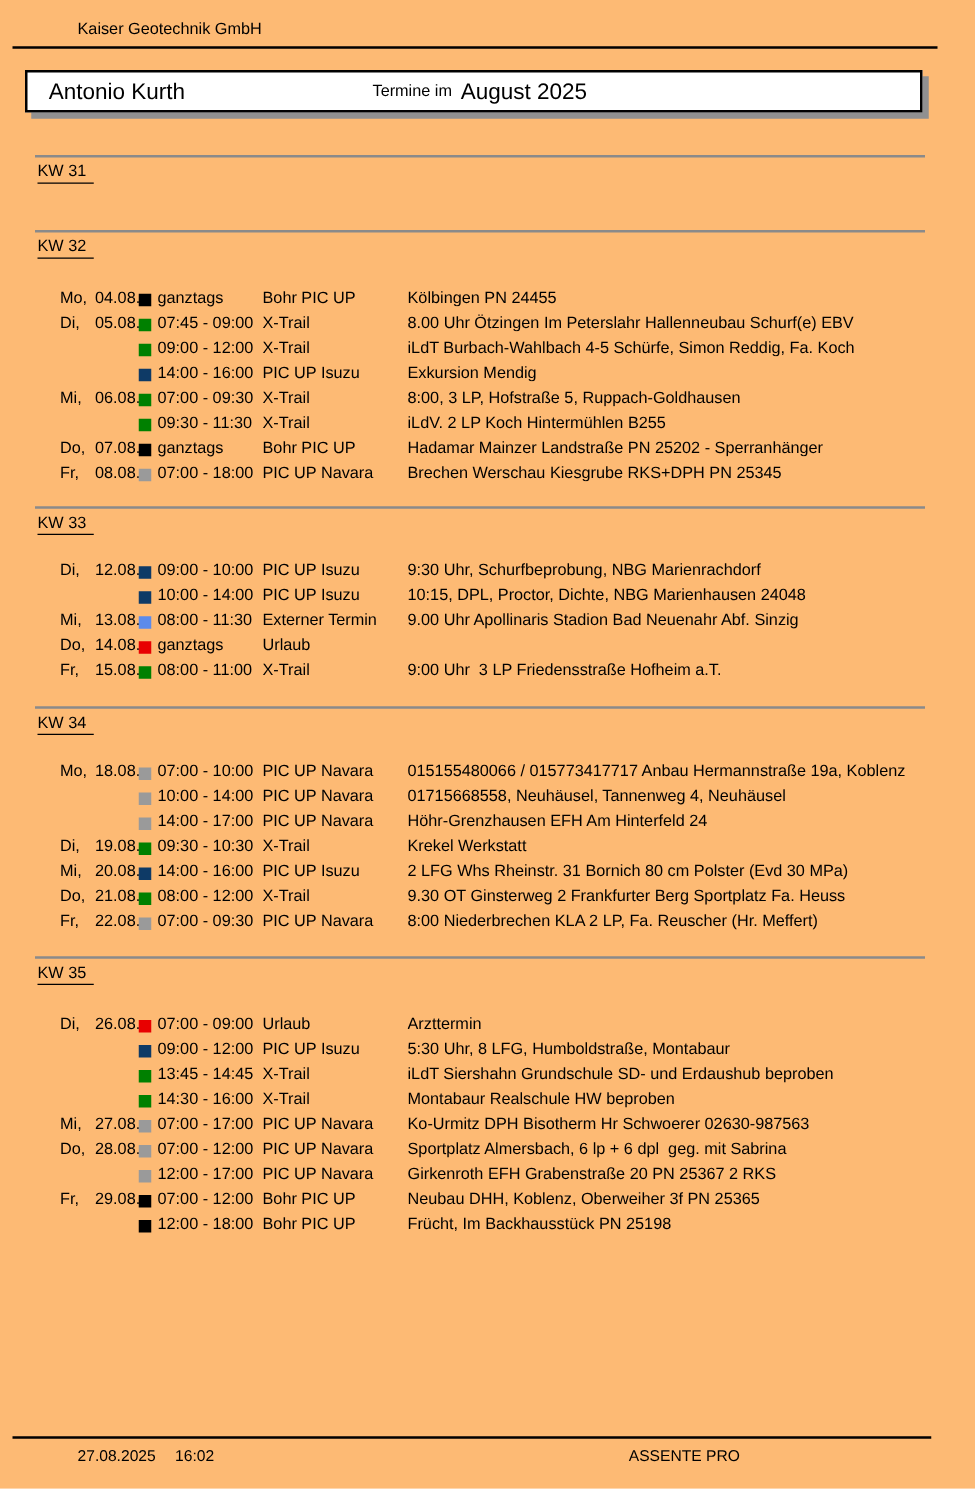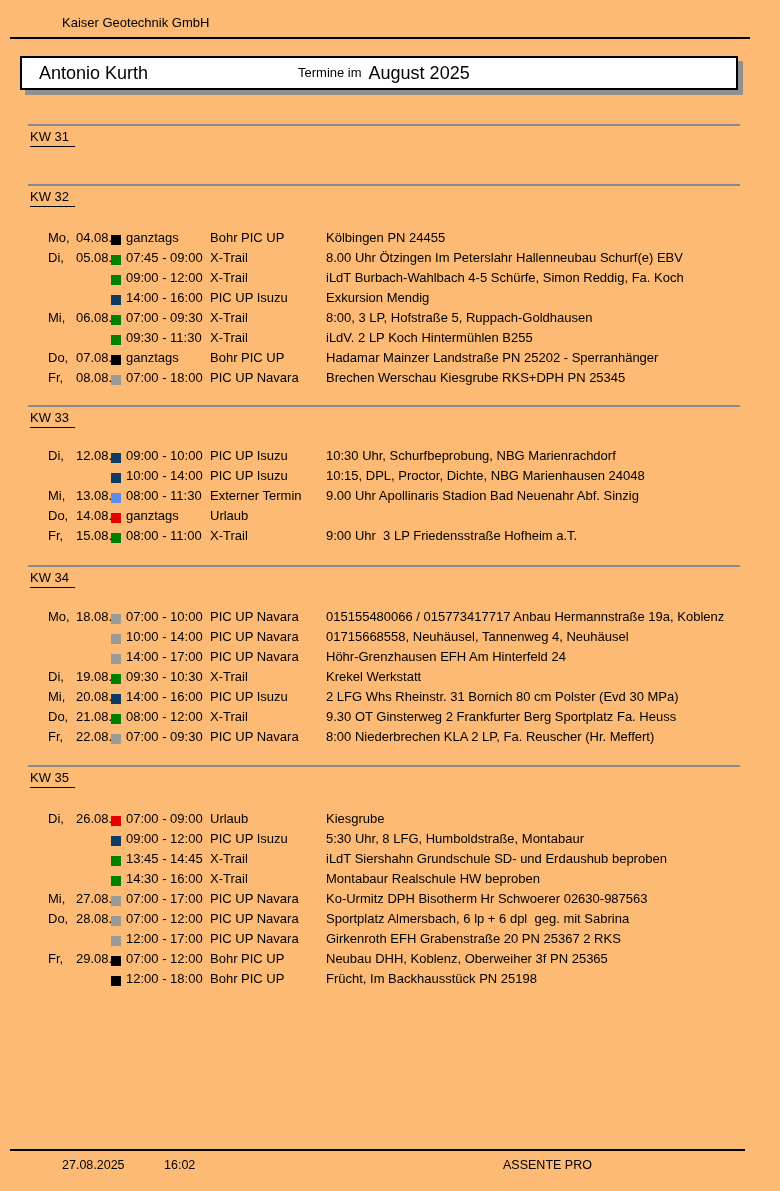--- a/index.html
+++ b/index.html
@@ -60,21 +60,21 @@
   }
   .wd   { width: 28px; }
   .date { width: 35px; }
   .sq-wrap { width: 15px; display: flex; align-items: center; }
   .sq   { width: 10px; height: 10px; display: inline-block; }
   .time { width: 84px; }
   .veh  { width: 116px; }
   .desc { flex: 1; overflow: hidden; }
   .footer-rule { top: 1149px; width: 735px; }
   .footer-date { position: absolute; left: 62px;  top: 1158px; font-size: 12.5px; }
-  .footer-time { position: absolute; left: 140px; top: 1158px; font-size: 12.5px; margin-left: 24px; }
+  .footer-time { position: absolute; left: 140px; top: 1158px; font-size: 12.5px; }
   .footer-app  { position: absolute; left: 503px; top: 1158px; font-size: 12.5px; }
 </style>
 </head>
 <body>
 
 <div class="page">
 
   <div class="company">Kaiser Geotechnik GmbH</div>
   <div class="rule-black top-rule"></div>
 
@@ -99,21 +99,21 @@
       <div class="row"><span class="wd"></span><span class="date"></span><span class="sq-wrap"><span class="sq" style="background: rgb(14, 58, 102);"></span></span><span class="time">14:00 - 16:00</span><span class="veh">PIC UP Isuzu</span><span class="desc">Exkursion Mendig</span></div>
       <div class="row"><span class="wd">Mi,</span><span class="date">06.08.</span><span class="sq-wrap"><span class="sq" style="background: rgb(0, 128, 0);"></span></span><span class="time">07:00 - 09:30</span><span class="veh">X-Trail</span><span class="desc">8:00, 3 LP, Hofstraße 5, Ruppach-Goldhausen</span></div>
       <div class="row"><span class="wd"></span><span class="date"></span><span class="sq-wrap"><span class="sq" style="background: rgb(0, 128, 0);"></span></span><span class="time">09:30 - 11:30</span><span class="veh">X-Trail</span><span class="desc">iLdV. 2 LP Koch Hintermühlen B255</span></div>
       <div class="row"><span class="wd">Do,</span><span class="date">07.08.</span><span class="sq-wrap"><span class="sq" style="background: rgb(0, 0, 0);"></span></span><span class="time">ganztags</span><span class="veh">Bohr PIC UP</span><span class="desc">Hadamar Mainzer Landstraße PN 25202 - Sperranhänger</span></div>
       <div class="row"><span class="wd">Fr,</span><span class="date">08.08.</span><span class="sq-wrap"><span class="sq" style="background: rgb(154, 154, 154);"></span></span><span class="time">07:00 - 18:00</span><span class="veh">PIC UP Navara</span><span class="desc">Brechen Werschau Kiesgrube RKS+DPH PN 25345</span></div>
     </div>
 
   <div class="section-rule" style="top:405px"></div>
   <div class="kw-label" style="top:410px"><span>KW 33</span></div>
   <div class="rows" style="top:443px">
-      <div class="row"><span class="wd">Di,</span><span class="date">12.08.</span><span class="sq-wrap"><span class="sq" style="background: rgb(14, 58, 102);"></span></span><span class="time">09:00 - 10:00</span><span class="veh">PIC UP Isuzu</span><span class="desc">10:30 Uhr, Schurfbeprobung, NBG Marienrachdorf</span></div>
+      <div class="row"><span class="wd">Di,</span><span class="date">12.08.</span><span class="sq-wrap"><span class="sq" style="background: rgb(14, 58, 102);"></span></span><span class="time">09:00 - 10:00</span><span class="veh">PIC UP Isuzu</span><span class="desc">9:30 Uhr, Schurfbeprobung, NBG Marienrachdorf</span></div>
       <div class="row"><span class="wd"></span><span class="date"></span><span class="sq-wrap"><span class="sq" style="background: rgb(14, 58, 102);"></span></span><span class="time">10:00 - 14:00</span><span class="veh">PIC UP Isuzu</span><span class="desc">10:15, DPL, Proctor, Dichte, NBG Marienhausen 24048</span></div>
       <div class="row"><span class="wd">Mi,</span><span class="date">13.08.</span><span class="sq-wrap"><span class="sq" style="background: rgb(92, 139, 235);"></span></span><span class="time">08:00 - 11:30</span><span class="veh">Externer Termin</span><span class="desc">9.00 Uhr Apollinaris Stadion Bad Neuenahr Abf. Sinzig</span></div>
       <div class="row"><span class="wd">Do,</span><span class="date">14.08.</span><span class="sq-wrap"><span class="sq" style="background: rgb(232, 0, 0);"></span></span><span class="time">ganztags</span><span class="veh">Urlaub</span><span class="desc"></span></div>
       <div class="row"><span class="wd">Fr,</span><span class="date">15.08.</span><span class="sq-wrap"><span class="sq" style="background: rgb(0, 128, 0);"></span></span><span class="time">08:00 - 11:00</span><span class="veh">X-Trail</span><span class="desc">9:00 Uhr  3 LP Friedensstraße Hofheim a.T.</span></div>
     </div>
 
   <div class="section-rule" style="top:565px"></div>
   <div class="kw-label" style="top:570px"><span>KW 34</span></div>
   <div class="rows" style="top:604px">
       <div class="row"><span class="wd">Mo,</span><span class="date">18.08.</span><span class="sq-wrap"><span class="sq" style="background: rgb(154, 154, 154);"></span></span><span class="time">07:00 - 10:00</span><span class="veh">PIC UP Navara</span><span class="desc">015155480066 / 015773417717 Anbau Hermannstraße 19a, Koblenz</span></div>
@@ -121,21 +121,21 @@
       <div class="row"><span class="wd"></span><span class="date"></span><span class="sq-wrap"><span class="sq" style="background: rgb(154, 154, 154);"></span></span><span class="time">14:00 - 17:00</span><span class="veh">PIC UP Navara</span><span class="desc">Höhr-Grenzhausen EFH Am Hinterfeld 24</span></div>
       <div class="row"><span class="wd">Di,</span><span class="date">19.08.</span><span class="sq-wrap"><span class="sq" style="background: rgb(0, 128, 0);"></span></span><span class="time">09:30 - 10:30</span><span class="veh">X-Trail</span><span class="desc">Krekel Werkstatt</span></div>
       <div class="row"><span class="wd">Mi,</span><span class="date">20.08.</span><span class="sq-wrap"><span class="sq" style="background: rgb(14, 58, 102);"></span></span><span class="time">14:00 - 16:00</span><span class="veh">PIC UP Isuzu</span><span class="desc">2 LFG Whs Rheinstr. 31 Bornich 80 cm Polster (Evd 30 MPa)</span></div>
       <div class="row"><span class="wd">Do,</span><span class="date">21.08.</span><span class="sq-wrap"><span class="sq" style="background: rgb(0, 128, 0);"></span></span><span class="time">08:00 - 12:00</span><span class="veh">X-Trail</span><span class="desc">9.30 OT Ginsterweg 2 Frankfurter Berg Sportplatz Fa. Heuss</span></div>
       <div class="row"><span class="wd">Fr,</span><span class="date">22.08.</span><span class="sq-wrap"><span class="sq" style="background: rgb(154, 154, 154);"></span></span><span class="time">07:00 - 09:30</span><span class="veh">PIC UP Navara</span><span class="desc">8:00 Niederbrechen KLA 2 LP, Fa. Reuscher (Hr. Meffert)</span></div>
     </div>
 
   <div class="section-rule" style="top:765px"></div>
   <div class="kw-label" style="top:770px"><span>KW 35</span></div>
   <div class="rows" style="top:806px">
-      <div class="row"><span class="wd">Di,</span><span class="date">26.08.</span><span class="sq-wrap"><span class="sq" style="background: rgb(232, 0, 0);"></span></span><span class="time">07:00 - 09:00</span><span class="veh">Urlaub</span><span class="desc">Kiesgrube</span></div>
+      <div class="row"><span class="wd">Di,</span><span class="date">26.08.</span><span class="sq-wrap"><span class="sq" style="background: rgb(232, 0, 0);"></span></span><span class="time">07:00 - 09:00</span><span class="veh">Urlaub</span><span class="desc">Arzttermin</span></div>
       <div class="row"><span class="wd"></span><span class="date"></span><span class="sq-wrap"><span class="sq" style="background: rgb(14, 58, 102);"></span></span><span class="time">09:00 - 12:00</span><span class="veh">PIC UP Isuzu</span><span class="desc">5:30 Uhr, 8 LFG, Humboldstraße, Montabaur</span></div>
       <div class="row"><span class="wd"></span><span class="date"></span><span class="sq-wrap"><span class="sq" style="background: rgb(0, 128, 0);"></span></span><span class="time">13:45 - 14:45</span><span class="veh">X-Trail</span><span class="desc">iLdT Siershahn Grundschule SD- und Erdaushub beproben</span></div>
       <div class="row"><span class="wd"></span><span class="date"></span><span class="sq-wrap"><span class="sq" style="background: rgb(0, 128, 0);"></span></span><span class="time">14:30 - 16:00</span><span class="veh">X-Trail</span><span class="desc">Montabaur Realschule HW beproben</span></div>
       <div class="row"><span class="wd">Mi,</span><span class="date">27.08.</span><span class="sq-wrap"><span class="sq" style="background: rgb(154, 154, 154);"></span></span><span class="time">07:00 - 17:00</span><span class="veh">PIC UP Navara</span><span class="desc">Ko-Urmitz DPH Bisotherm Hr Schwoerer 02630-987563</span></div>
       <div class="row"><span class="wd">Do,</span><span class="date">28.08.</span><span class="sq-wrap"><span class="sq" style="background: rgb(154, 154, 154);"></span></span><span class="time">07:00 - 12:00</span><span class="veh">PIC UP Navara</span><span class="desc">Sportplatz Almersbach, 6 lp + 6 dpl  geg. mit Sabrina</span></div>
       <div class="row"><span class="wd"></span><span class="date"></span><span class="sq-wrap"><span class="sq" style="background: rgb(154, 154, 154);"></span></span><span class="time">12:00 - 17:00</span><span class="veh">PIC UP Navara</span><span class="desc">Girkenroth EFH Grabenstraße 20 PN 25367 2 RKS</span></div>
       <div class="row"><span class="wd">Fr,</span><span class="date">29.08.</span><span class="sq-wrap"><span class="sq" style="background: rgb(0, 0, 0);"></span></span><span class="time">07:00 - 12:00</span><span class="veh">Bohr PIC UP</span><span class="desc">Neubau DHH, Koblenz, Oberweiher 3f PN 25365</span></div>
       <div class="row"><span class="wd"></span><span class="date"></span><span class="sq-wrap"><span class="sq" style="background: rgb(0, 0, 0);"></span></span><span class="time">12:00 - 18:00</span><span class="veh">Bohr PIC UP</span><span class="desc">Frücht, Im Backhausstück PN 25198</span></div>
     </div>
 

